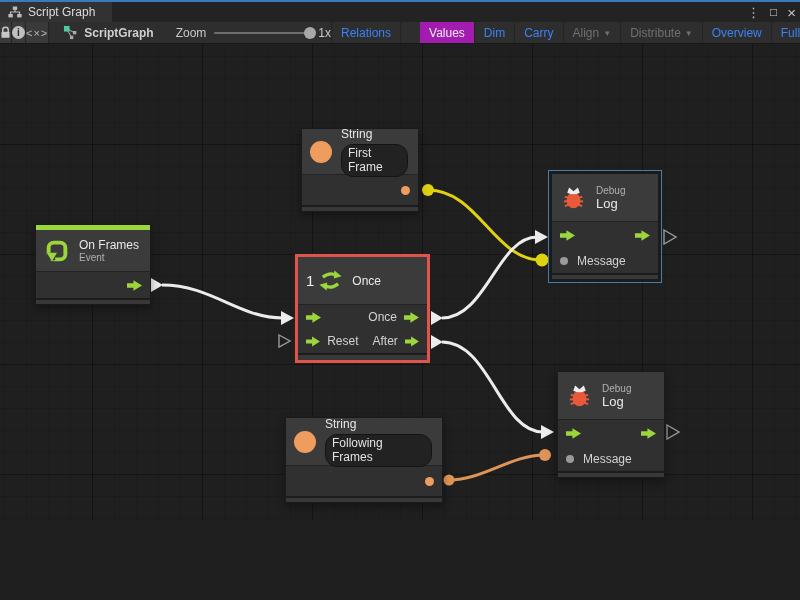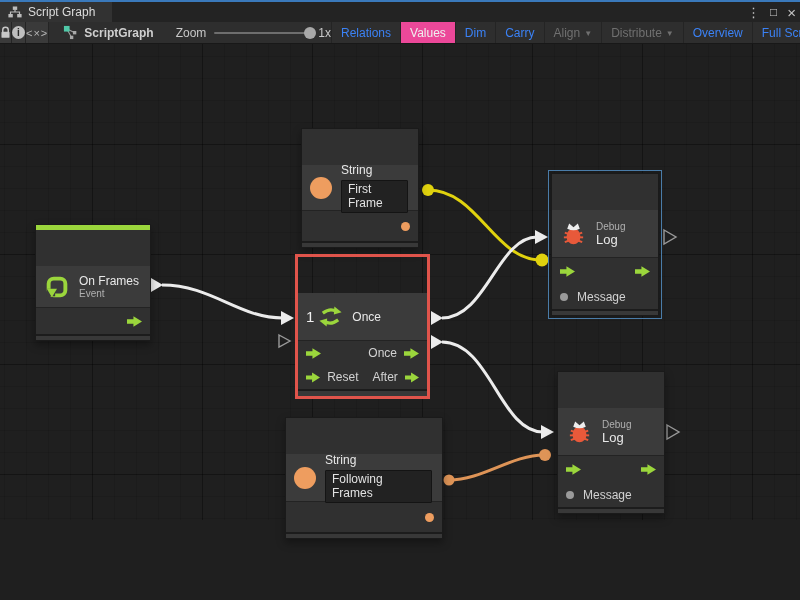--- a/index.html
+++ b/index.html
@@ -26,21 +26,21 @@
   .tb-ico { width:32px; }
   .tb-code { width:74px; color:#b8b8b8; font-size:11px; letter-spacing:1px; }
   .tb-graphref { display:flex; align-items:center; gap:6px; margin-left:14px; color:#cfcfcf;font-weight:bold; }
   .tb-zoom { display:flex; align-items:center; gap:8px; margin-left:22px; }
   .zoom-track { position:relative; width:96px; height:2px; background:#6e6e6e; border-radius:1px; }
   .zoom-handle { position:absolute; right:-6px; top:-5px; width:12px; height:12px; border-radius:50%;
     background:#a8a8a8; }
   .tb-right { margin-left:auto; display:flex; align-items:stretch; border-left:1px solid #242424; }
   .tb-right .tbtn { display:flex; align-items:center; padding:0 9px; border-right:1px solid #242424;
     color:#3b82f6; cursor:default; gap:4px; }
-  .tb-right .tbtn.active { background:#ec4899; color:#efefef; }
+  .tb-right .tbtn.active { background:#a21caf; color:#efefef;margin-left:19px; }
   .tb-right .tbtn.disabled { color:#707070; }
   .tb-right .tbtn:last-child { border-right:none; }
   .dd { font-size:8px; margin-top:2px; }
   .circle-i { width:13px; height:13px; border-radius:50%; background:#bfbfbf; color:#2a2a2a;
     font-size:10px; font-weight:bold; display:flex; align-items:center; justify-content:center; font-style:normal;}
 
   
   .canvas { position:relative; flex:1; background-color:#1f1f1f;
     background-image:
       linear-gradient(rgba(0,0,0,0.30) 1px, transparent 1px),
@@ -48,26 +48,26 @@
       linear-gradient(rgba(0,0,0,0.10) 1px, transparent 1px),
       linear-gradient(90deg, rgba(0,0,0,0.10) 1px, transparent 1px);
     background-size:110px 110px, 110px 110px, 22px 22px, 22px 22px;
     background-position:-18px -10px, -18px -10px, -18px -10px, -18px -10px; }
   .wires { position:absolute; left:0; top:0; z-index:1; }
 
   
   .node { position:absolute; z-index:2; background:#303030; border:1px solid #1a1a1a;
     box-shadow:0 4px 8px rgba(0,0,0,0.35); color:#e4e4e4; }
   .node-header { background:#3b3b3b; display:flex; align-items:center; gap:9px;
-    padding:0 10px 0 8px; border-bottom:1px solid #232323;margin-top:36px; }
+    padding:0 10px 0 8px; border-bottom:1px solid #232323; }
   .node-row { display:flex; align-items:center; background:#303030; padding:0 8px; }
   .node-footer { background:#383838; border-top:2px solid #1c1c1c; }
   .t-title { font-size:12px; color:#e8e8e8; }
   .t-sub { font-size:10px; color:#b0b0b0; }
-  .field { margin-top:3px; background:#222222; border:1px solid #141414; border-radius:1px;
+  .field { margin-top:3px; background:#222222; border:1px solid #141414; border-radius:12px;
     padding:1px 6px 2px; font-size:12px; color:#e2e2e2; }
   .dot-orange-lg { width:22px; height:22px; border-radius:50%; background:#ee9d5f; flex:none; }
   .dot-orange-sm { width:9px; height:9px; border-radius:50%; background:#ee9d5f; }
   .dot-gray { width:8px; height:8px; border-radius:50%; background:#9a9a9a; }
   .spacer { flex:1; }
   .plabel { font-size:12px; color:#d2d2d2; }
   .sel-blue { position:absolute; z-index:2; border:1px solid #4a7ca8; padding:2px; background:rgba(10,14,18,0.25); }
   .sel-red  { position:absolute; z-index:2; border:3px solid #e0544b; }
   .sel-blue .node, .sel-red .node { position:relative; left:0; top:0; }
   .flow-arrow { display:block; }

